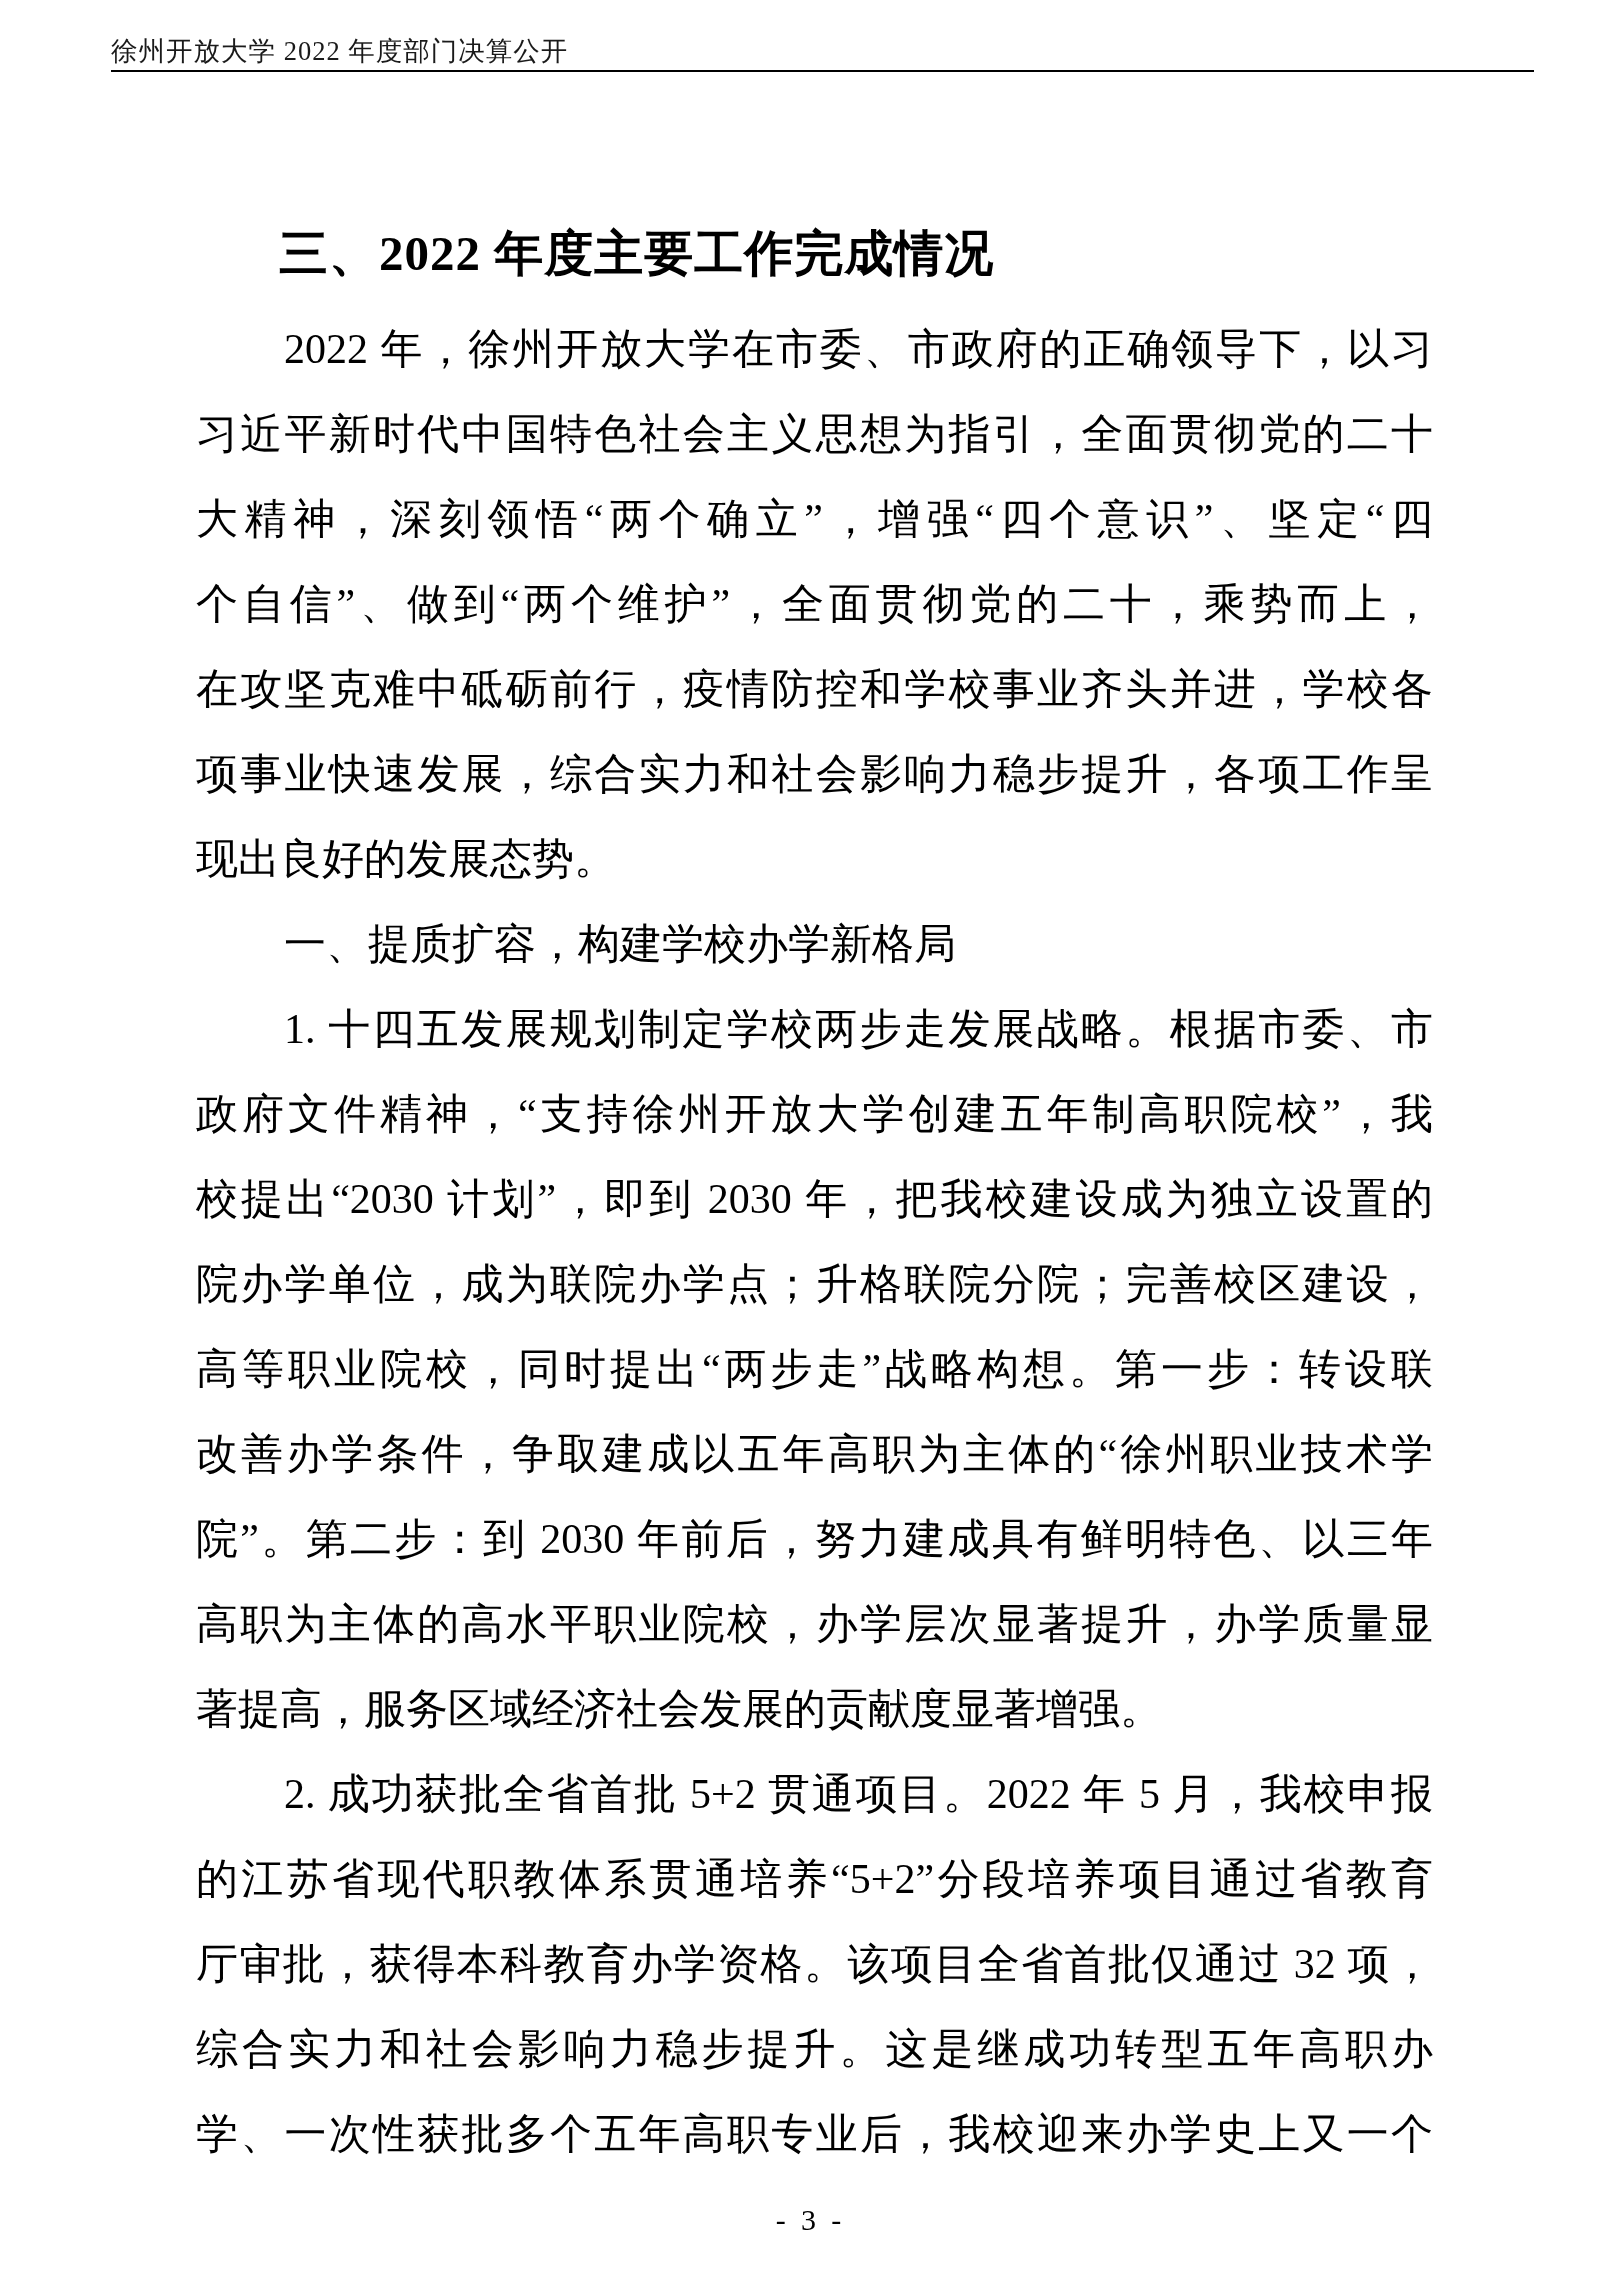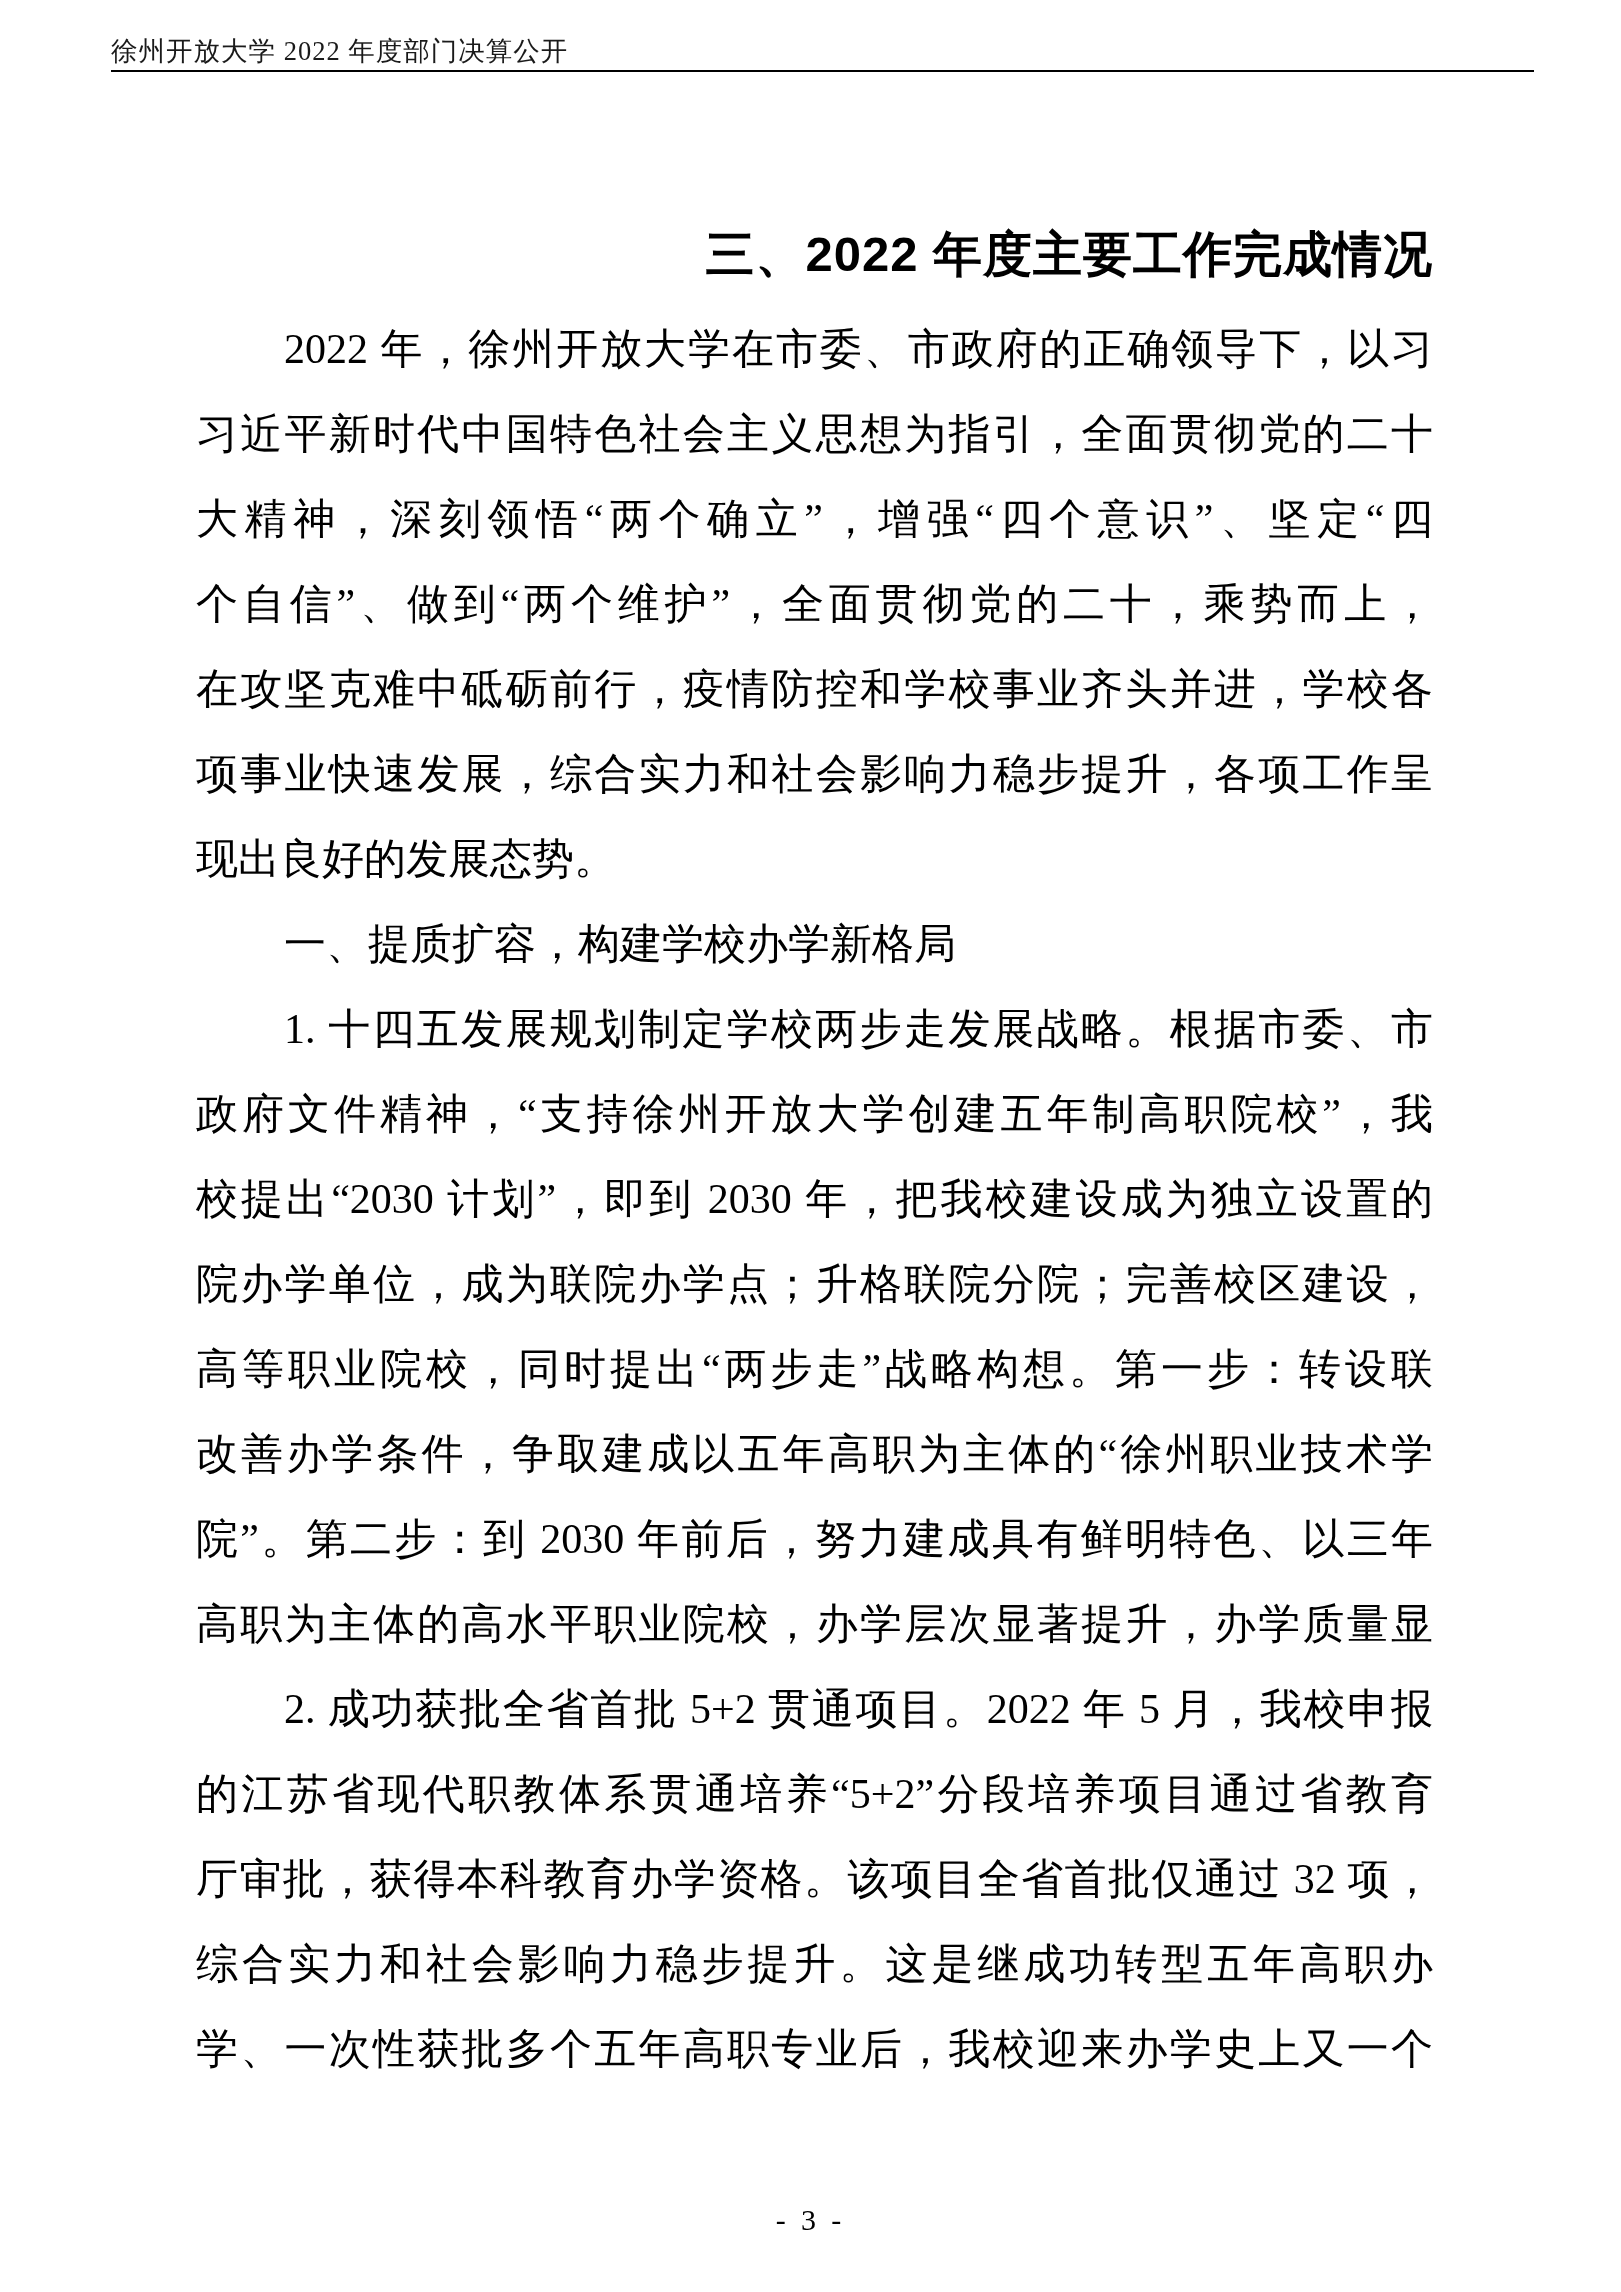--- a/index.html
+++ b/index.html
@@ -36,26 +36,25 @@
   .content {
     position: absolute;
     left: 196px;
     top: 201px;
     width: 1237px;
   }
   .doc-title {
     height: 106px;
     line-height: 106px;
     padding-left: 83px;
-    font-family: Liberation Sans, sans-serif;
+    font-family: Liberation Serif, serif;
     font-weight: bold;
     font-size: 49px;
     letter-spacing: 1px;
     white-space: nowrap;
-    text-align: right;
   }
   .line {
     height: 85px;
     line-height: 85px;
     font-size: 42px;
     font-weight: 400;
   }
   .line.justify {
     text-align: justify;
     text-align-last: justify;
@@ -98,20 +97,21 @@
         <div class="line left">现出良好的发展态势。</div>
         <div class="line indent left">一、提质扩容，构建学校办学新格局</div>
         <div class="line indent justify">1. 十四五发展规划制定学校两步走发展战略。根据市委、市</div>
         <div class="line justify">政府文件精神，“支持徐州开放大学创建五年制高职院校”，我</div>
         <div class="line justify">校提出“2030 计划”，即到 2030 年，把我校建设成为独立设置的</div>
         <div class="line justify">院办学单位，成为联院办学点；升格联院分院；完善校区建设，</div>
         <div class="line justify">高等职业院校，同时提出“两步走”战略构想。第一步：转设联</div>
         <div class="line justify">改善办学条件，争取建成以五年高职为主体的“徐州职业技术学</div>
         <div class="line justify">院”。第二步：到 2030 年前后，努力建成具有鲜明特色、以三年</div>
         <div class="line justify">高职为主体的高水平职业院校，办学层次显著提升，办学质量显</div>
+        <div class="line left">著提高，服务区域经济社会发展的贡献度显著增强。</div>
         <div class="line indent justify">2. 成功获批全省首批 5+2 贯通项目。2022 年 5 月，我校申报</div>
         <div class="line justify">的江苏省现代职教体系贯通培养“5+2”分段培养项目通过省教育</div>
         <div class="line justify">厅审批，获得本科教育办学资格。该项目全省首批仅通过 32 项，</div>
         <div class="line justify">综合实力和社会影响力稳步提升。这是继成功转型五年高职办</div>
         <div class="line justify">学、一次性获批多个五年高职专业后，我校迎来办学史上又一个</div>
       </div>
   </div>
 
   <div class="footer">- 3 -</div>
 

